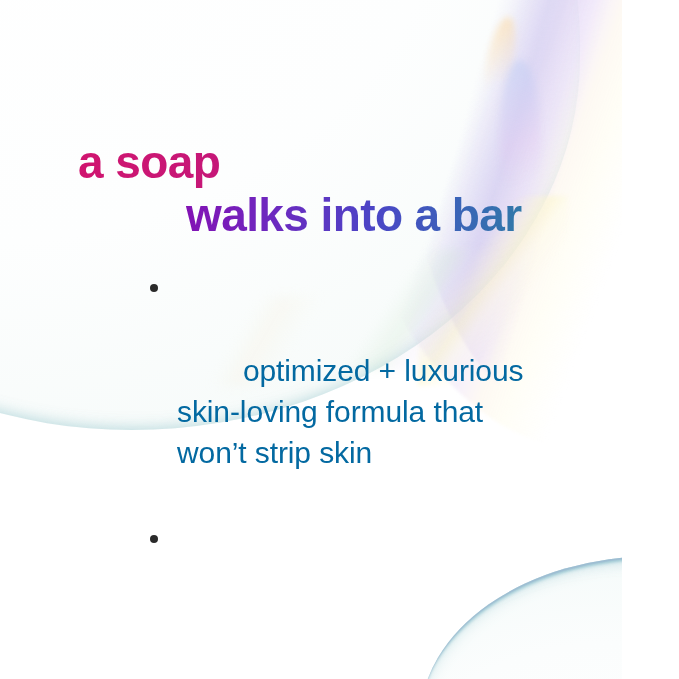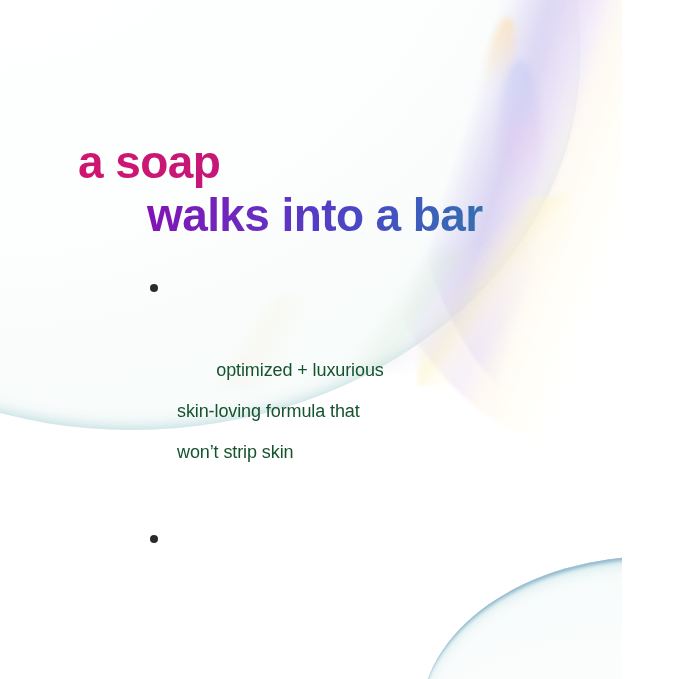--- a/index.html
+++ b/index.html
@@ -151,37 +151,37 @@
     white-space:nowrap;
     background-clip:text;
     -webkit-background-clip:text;
     color:transparent;
     -webkit-text-fill-color:transparent;
   }
   .hl-line-1{
     background-image:linear-gradient(95deg,#d0156f 0%, #c0187c 38%, #a31c9a 76%, #8e22ad 100%);
   }
   .hl-line-2{
-    margin-left:69px;
+    margin-left:108px;
     background-image:linear-gradient(95deg,#8312b4 0%, #6b2bc0 22%, #4a46c6 44%, #3b63b8 62%, #2e7fa4 82%, #25809c 100%);
   }
 
   .bullets{
     position:absolute;
     left:145px; top:268px;
     width:420px;
     list-style:none;
     margin:0;padding:0;
   }
   .bullet{
     position:relative;
     padding-left:32px;
     margin-bottom:5px;
-    color:#14532d;
-    font-size:18px;
+    color:#0369a1;
+    font-size:30px;
     line-height:41px;
     letter-spacing:-0.1px;
     white-space:pre-wrap;
   }
   .bullet-dot{
     position:absolute;
     left:5px; top:16px;
     width:8px;height:8px;
     border-radius:50%;
     background:#2a2a2a;

